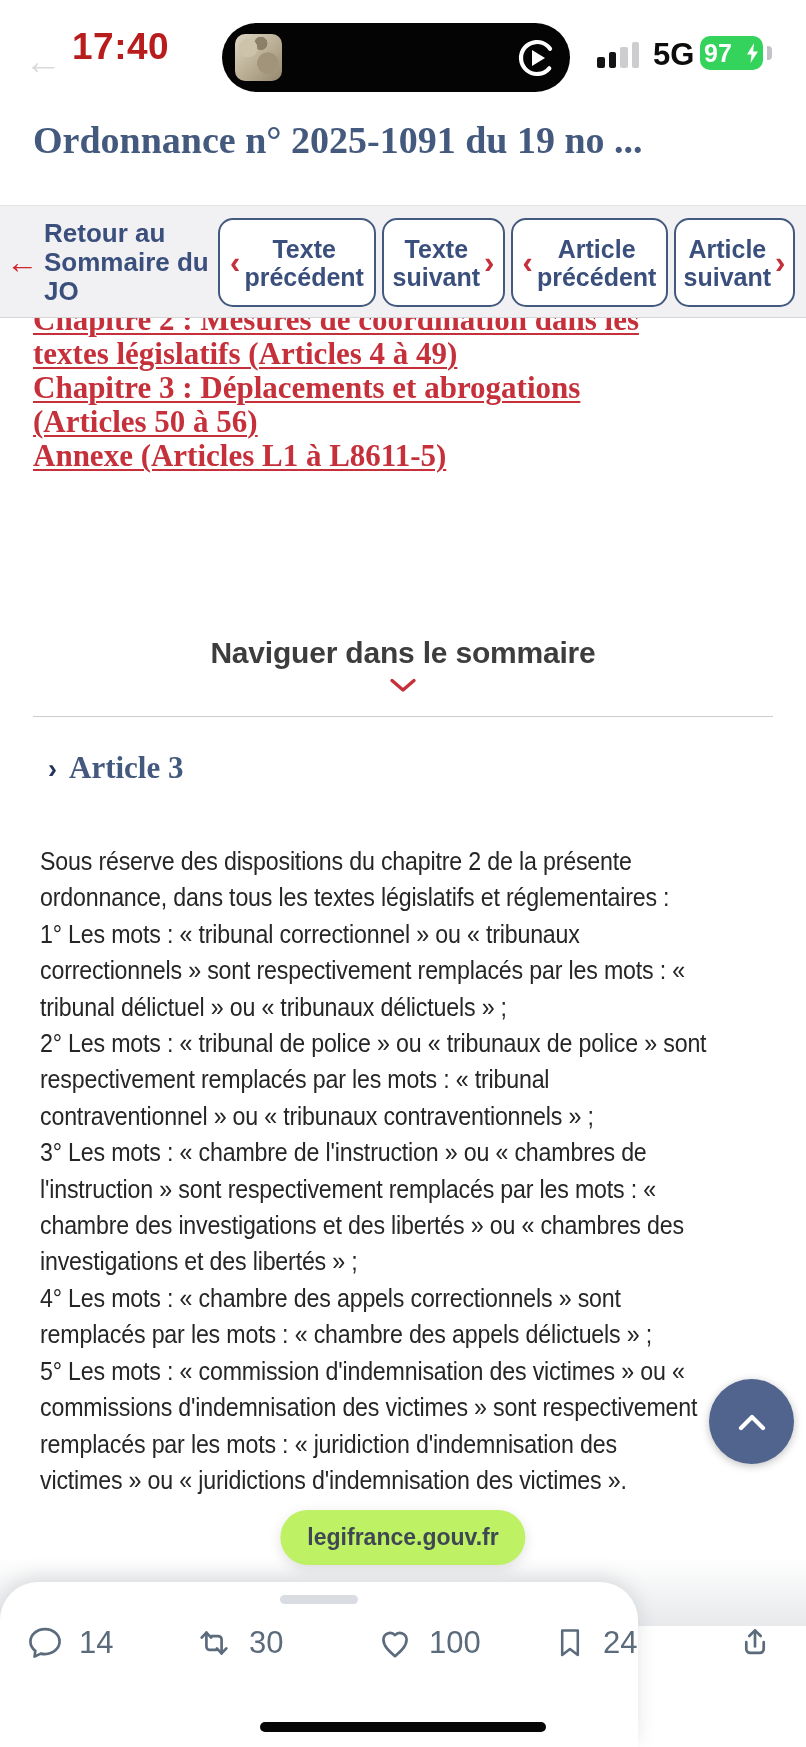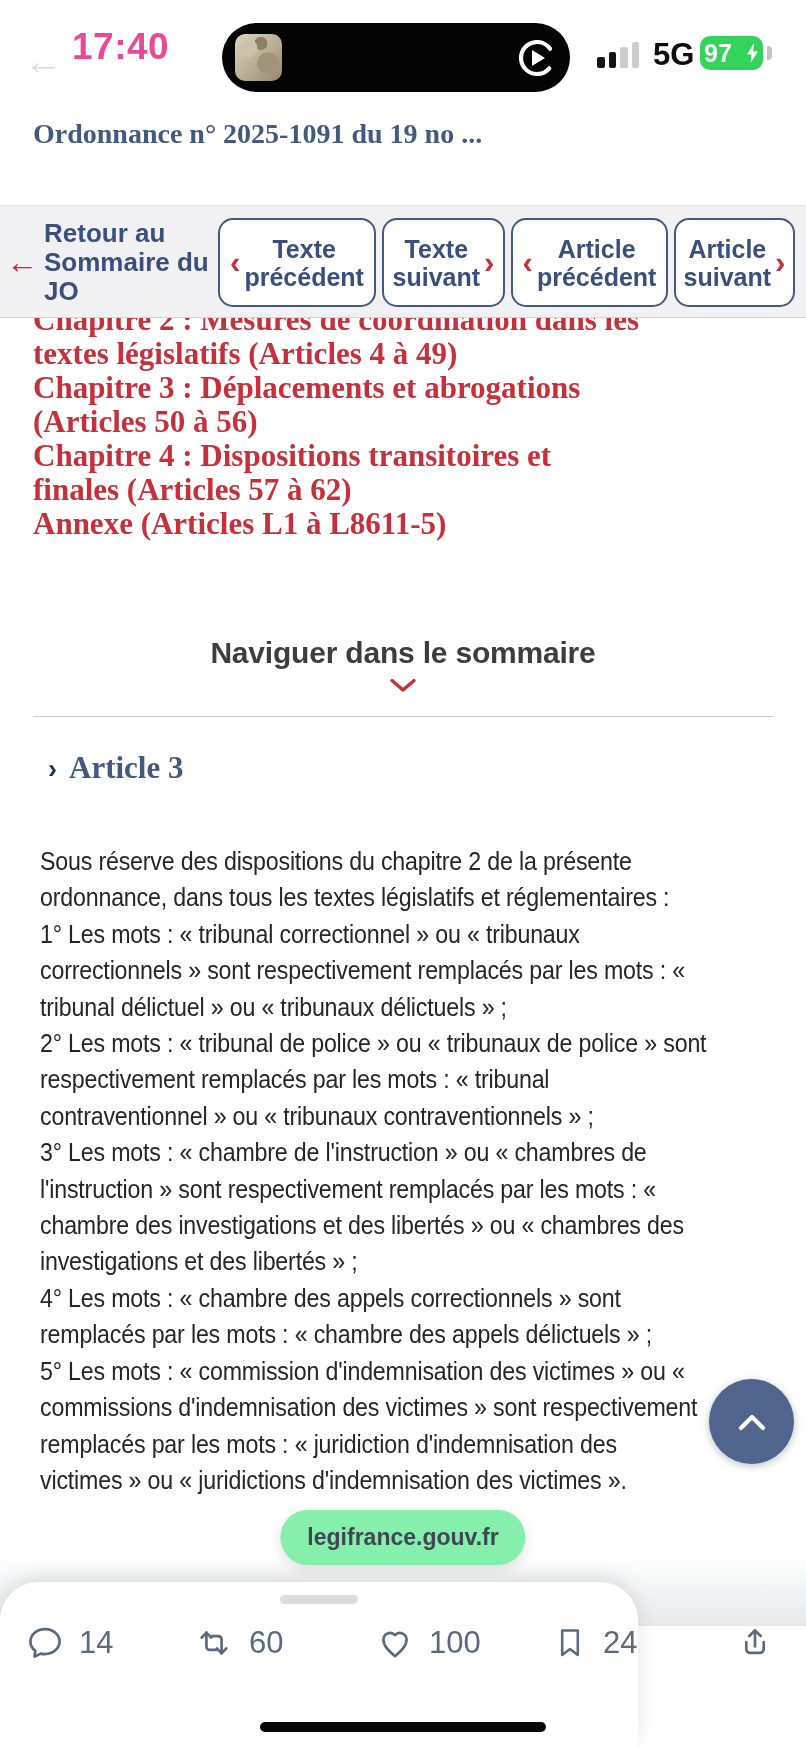--- a/index.html
+++ b/index.html
@@ -1,21 +1,21 @@
 <!DOCTYPE html>
 <html><head>
 <meta charset="utf-8">
 <style>
   html,body{margin:0;padding:0;}
   body{
     position:relative;width:806px;height:1747px;overflow:hidden;
     background:#ffffff;font-family:"Liberation Sans",sans-serif;
   }
   
-  .status-time{position:absolute;left:72px;top:26px;font-size:37px;font-weight:700;color:#ec4899;letter-spacing:.5px;}
+  .status-time{position:absolute;left:72px;top:26px;font-size:37px;font-weight:700;color:#b91c1c;letter-spacing:.5px;}
   .ghost-back{position:absolute;left:24px;top:40px;font-size:38px;color:#bcbcc0;opacity:.55;font-weight:400;}
   .island{position:absolute;left:222px;top:23px;width:348px;height:69px;background:#040404;border-radius:36px;}
   .island-art{position:absolute;left:13px;top:11px;width:47px;height:47px;border-radius:10px;
     background:
       radial-gradient(circle at 28% 30%,#cdc3ab 0 19%,rgba(0,0,0,0) 20%),
       radial-gradient(circle at 70% 62%,#a2947a 0 24%,rgba(0,0,0,0) 25%),
       radial-gradient(circle at 55% 20%,#8d8069 0 14%,rgba(0,0,0,0) 15%),
       linear-gradient(135deg,#ddd5c3,#b6ab90 58%,#94876d);}
   .island-play{position:absolute;right:11px;top:13px;width:44px;height:44px;}
   .signal{position:absolute;left:597px;top:38px;width:46px;height:30px;display:flex;align-items:flex-end;gap:4px;}
@@ -23,58 +23,58 @@
   .signal i:nth-child(1){height:11px;background:#141416;}
   .signal i:nth-child(2){height:16px;background:#141416;}
   .signal i:nth-child(3){height:21px;background:#cdcdd0;}
   .signal i:nth-child(4){height:26px;background:#cdcdd0;}
   .net-5g{position:absolute;left:653px;top:37px;font-size:31px;font-weight:600;color:#0c0c0c;}
   .battery{position:absolute;left:700px;top:36px;width:63px;height:34px;border-radius:10px;
     display:flex;align-items:center;justify-content:center;gap:14px;color:#fff;font-size:25px;font-weight:700;}
   .battery-nub{position:absolute;left:767px;top:46px;width:5px;height:14px;border-radius:0 4px 4px 0;background:#c3c3c7;}
   
   .page-title{position:absolute;left:33px;top:118px;font-family:"Liberation Serif",serif;font-weight:700;
-    font-size:28px;color:#44597e;white-space:nowrap;}
+    font-size:38px;color:#44597e;white-space:nowrap;}
   
   .navbar{position:absolute;left:0;top:205px;width:806px;height:113px;background:#f1f1f3;box-sizing:border-box;
     border-top:1px solid #e4e4e6;border-bottom:1px solid #d5d5d7;z-index:10;}
   .nav-back{position:absolute;left:6px;top:12px;width:210px;height:88px;display:flex;align-items:center;justify-content:center;gap:6px;}
   .nav-back-arrow{color:#d1252f;font-size:32px;font-weight:700;line-height:1;}
   .nav-back-label{width:172px;font-size:26px;font-weight:700;color:#3b4f7d;line-height:29px;}
   .nav-buttons{position:absolute;left:218px;top:12px;height:89px;display:flex;gap:6px;}
   .nav-btn{box-sizing:border-box;background:#fff;border:2.5px solid #44597e;border-radius:15px;
     display:flex;align-items:center;justify-content:center;gap:4px;padding:0 5px;}
   .nav-btn .chev{color:#c5303a;font-size:31px;font-weight:700;line-height:1;}
   .nav-btn .chev.right{order:2;}
   .nav-btn .lines{text-align:center;font-size:25px;font-weight:700;color:#3b4f7d;line-height:28px;}
   .w1{width:158px;}.w2{width:123px;}.w3{width:157px;}.w4{width:121px;}
   
   .toc{position:absolute;left:33px;top:303px;z-index:1;font-family:"Liberation Serif",serif;font-weight:700;
     font-size:31px;line-height:34px;}
-  .toc a{display:block;color:#c5303a;text-decoration-thickness:2px;
+  .toc a{display:block;color:#c5303a;text-decoration:underline;text-decoration-thickness:2px;
     text-underline-offset:3px;white-space:pre-line;cursor:pointer;}
   
   .sommaire{position:absolute;left:0;top:630px;width:806px;text-align:center;cursor:pointer;margin-top:6px;}
   .sommaire-label{font-size:30px;font-weight:700;color:#3d3d3d;letter-spacing:-.2px;}
   .sommaire-chevron{margin-top:8px;}
   .divider{position:absolute;left:33px;top:716px;width:740px;height:1px;background:#cdcdcd;}
   
   .article-head{position:absolute;left:48px;top:750px;display:flex;align-items:baseline;gap:12px;cursor:pointer;}
   .article-head .achev{color:#22335c;font-size:27px;font-weight:700;}
   .article-head .atitle{font-family:"Liberation Serif",serif;font-weight:700;font-size:31px;color:#44597e;}
   .article-body{position:absolute;left:40px;top:843px;width:872px;font-size:26.5px;line-height:36.4px;
     letter-spacing:-.2px;color:#262626;white-space:pre;transform:scaleX(.875);transform-origin:left top;}
   
   .fab{position:absolute;left:709px;top:1379px;width:85px;height:85px;border-radius:50%;background:#50648e;
     display:flex;align-items:center;justify-content:center;box-shadow:0 2px 8px rgba(0,0,0,.25);z-index:20;cursor:pointer;}
   
   .sheet-backdrop{position:absolute;left:0;top:1556px;width:806px;height:70px;
     background:linear-gradient(to bottom,#ffffff,#e7e9eb);z-index:22;}
   .domain-pill{position:absolute;top:1510px;left:50%;transform:translateX(-50%);padding:14px 27px;border-radius:29px;
-    background:#86efac;box-shadow:0 4px 14px rgba(0,0,0,.12);font-size:23px;font-weight:700;color:#3f4753;z-index:26;white-space:nowrap;}
+    background:#bef264;box-shadow:0 4px 14px rgba(0,0,0,.12);font-size:23px;font-weight:700;color:#3f4753;z-index:26;white-space:nowrap;}
   .sheet{position:absolute;left:0;top:1582px;width:638px;height:165px;background:#fff;border-radius:38px 38px 0 0;
     box-shadow:0 -6px 18px rgba(100,110,120,.18);z-index:30;}
   .drag-handle{position:absolute;left:50%;transform:translateX(-50%);top:13px;width:78px;height:9px;border-radius:4.5px;background:#d9dde2;cursor:grab;}
   .actions{position:absolute;left:0;top:42px;width:806px;height:52px;color:#5b6b7c;}
   .action{position:absolute;display:flex;align-items:center;gap:15px;cursor:pointer;}
   .action .count{font-size:31px;color:#5b6b7c;}
   .a-reply{left:26px;} .a-repost{left:194px;} .a-like{left:376px;} .a-bookmark{left:552px;} .a-share{left:736px;}
   .home-bar{position:absolute;left:260px;top:140px;width:286px;height:10px;border-radius:5.5px;background:#060606;}
   svg{display:block;}
 </style>
@@ -109,22 +109,20 @@
 </div>
 <div class="battery-nub"></div>
 
 <div class="page-title">Ordonnance n° 2025-1091 du 19 no ...</div>
 
 <div class="toc">
   <a>Chapitre 2 : Mesures de coordination dans les
 textes législatifs (Articles 4 à 49)</a>
   <a>Chapitre 3 : Déplacements et abrogations
 (Articles 50 à 56)</a>
-  <a>Chapitre 4 : Dispositions transitoires et
-finales (Articles 57 à 62)</a>
   <a>Annexe (Articles L1 à L8611-5)</a>
 </div>
 
 <div class="navbar">
   <div class="nav-back">
     <span class="nav-back-arrow">←</span>
     <span class="nav-back-label">Retour au Sommaire du JO</span>
   </div>
   <div class="nav-buttons">
     <div class="nav-btn w1">
@@ -207,21 +205,21 @@
       </svg>
       <span class="count">14</span>
     </div>
     <div class="action a-repost">
       <svg width="40" height="38" viewBox="0 0 24 24" fill="none" stroke="#5b6b7c" stroke-width="1.7" stroke-linecap="round" stroke-linejoin="round">
         <path d="M4.2 8.6 7.2 5.4 10.2 8.6"></path>
         <path d="M7.2 5.6v8.6a2.2 2.2 0 0 0 2.2 2.2h4.2"></path>
         <path d="M19.8 15.4 16.8 18.6 13.8 15.4"></path>
         <path d="M16.8 18.4V9.8a2.2 2.2 0 0 0-2.2-2.2h-4.2"></path>
       </svg>
-      <span class="count">60</span>
+      <span class="count">30</span>
     </div>
     <div class="action a-like">
       <svg width="38" height="38" viewBox="0 0 24 24" fill="none" stroke="#5b6b7c" stroke-width="1.7" stroke-linecap="round" stroke-linejoin="round">
         <path d="M12 20.3C8.2 17 4.7 13.9 4.7 9.9a4.2 4.2 0 0 1 7.3-2.9A4.2 4.2 0 0 1 19.3 9.9c0 4-3.5 7.1-7.3 10.4z"></path>
       </svg>
       <span class="count">100</span>
     </div>
     <div class="action a-bookmark">
       <svg width="36" height="38" viewBox="0 0 24 24" fill="none" stroke="#5b6b7c" stroke-width="1.7" stroke-linecap="round" stroke-linejoin="round">
         <path d="M6.8 3.6h10.4V20l-5.2-4-5.2 4z"></path>

